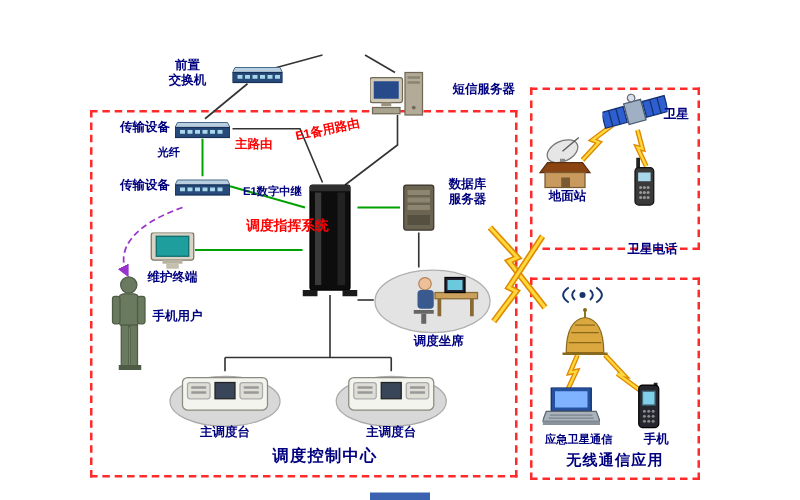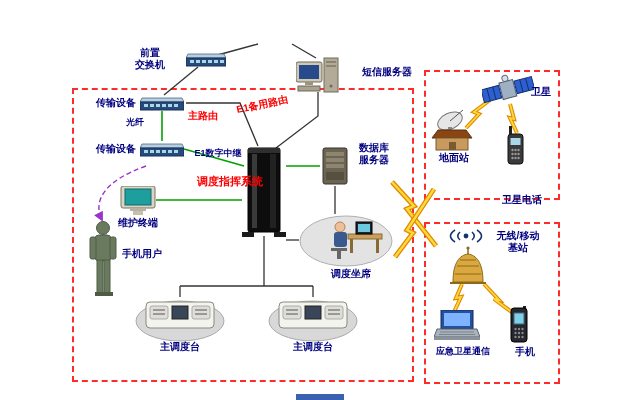--- a/index.html
+++ b/index.html
@@ -228,20 +228,21 @@
       <rect x="16" y="10" width="18" height="13" rx="2" fill="#deded6" stroke="#aaa"></rect>
       <rect x="58" y="10" width="18" height="13" rx="2" fill="#deded6" stroke="#aaa"></rect>
       <rect x="19" y="13" width="12" height="2" fill="#999"></rect>
         <rect x="19" y="17" width="12" height="2" fill="#999"></rect>
       <rect x="61" y="13" width="12" height="2" fill="#999"></rect>
         <rect x="61" y="17" width="12" height="2" fill="#999"></rect>
     </svg>
   </div>
   <div class="lbl" style="left:285px;top:341px;width:56px;">主调度台</div>
 
+  <div class="lbl title" style="left:190px;top:358px;width:140px;">调度控制中心</div>
 
   <div class="node" style="left:482px;top:72px;">
     <svg width="52" height="36">
       <g transform="rotate(-15 26 18)">
         <rect x="0" y="11" width="18" height="13" fill="#2e5fd0" stroke="#14306e"></rect>
         <line x1="6" y1="11" x2="6" y2="24" stroke="#14306e"></line>
           <line x1="12" y1="11" x2="12" y2="24" stroke="#14306e"></line>
         <rect x="19" y="9" width="14" height="17" fill="#9fb0c4" stroke="#4a5a70"></rect>
         <rect x="34" y="11" width="18" height="13" fill="#2e5fd0" stroke="#14306e"></rect>
         <line x1="40" y1="11" x2="40" y2="24" stroke="#14306e"></line>
@@ -287,22 +288,20 @@
     <svg width="40" height="16">
       <g stroke="#16356b" stroke-width="1.6" fill="none">
         <path d="M9,2 C3,6 3,10 9,14"></path>
         <path d="M14,4 C11,6.5 11,9.5 14,12"></path>
         <path d="M26,4 C29,6.5 29,9.5 26,12"></path>
         <path d="M31,2 C37,6 37,10 31,14"></path>
       </g>
       <circle cx="20" cy="8" r="2.4" fill="#16356b"></circle>
     </svg>
   </div>
-  <div class="lbl" style="left:488px;top:230px;width:60px;">无线/移动
-基站</div>
 
   <div class="node" style="left:446px;top:246px;">
     <svg width="44" height="38">
       <line x1="22" y1="2" x2="22" y2="9" stroke="#8a6a1a" stroke-width="1.5"></line>
       <circle cx="22" cy="2" r="1.6" fill="#8a6a1a"></circle>
       <path d="M7,36 C7,16 14,9 22,8 C30,9 37,16 37,36 Z" fill="#daa83f" stroke="#8a6a1a"></path>
       <line x1="9" y1="28" x2="35" y2="28" stroke="#8a6a1a"></line>
       <line x1="11" y1="20" x2="33" y2="20" stroke="#8a6a1a"></line>
       <line x1="14" y1="14" x2="30" y2="14" stroke="#8a6a1a"></line>
       <rect x="4" y="36" width="36" height="2" fill="#8a6a1a"></rect>
@@ -332,16 +331,17 @@
       <circle cx="7.5" cy="27" r="1.2" fill="#888"></circle>
         <circle cx="11" cy="27" r="1.2" fill="#888"></circle>
         <circle cx="14.5" cy="27" r="1.2" fill="#888"></circle>
       <circle cx="7.5" cy="31" r="1.2" fill="#888"></circle>
         <circle cx="11" cy="31" r="1.2" fill="#888"></circle>
         <circle cx="14.5" cy="31" r="1.2" fill="#888"></circle>
     </svg>
   </div>
   <div class="lbl" style="left:510px;top:346px;width:30px;">手机</div>
 
+  <div class="lbl boxtitle" style="left:452px;top:362px;width:80px;">无线通信应用</div>
 
   <div style="position:absolute;left:296px;top:394px;width:48px;height:6px;background:#3a62b0;z-index:1;"></div>
 
 </div>
 
 </body></html>

